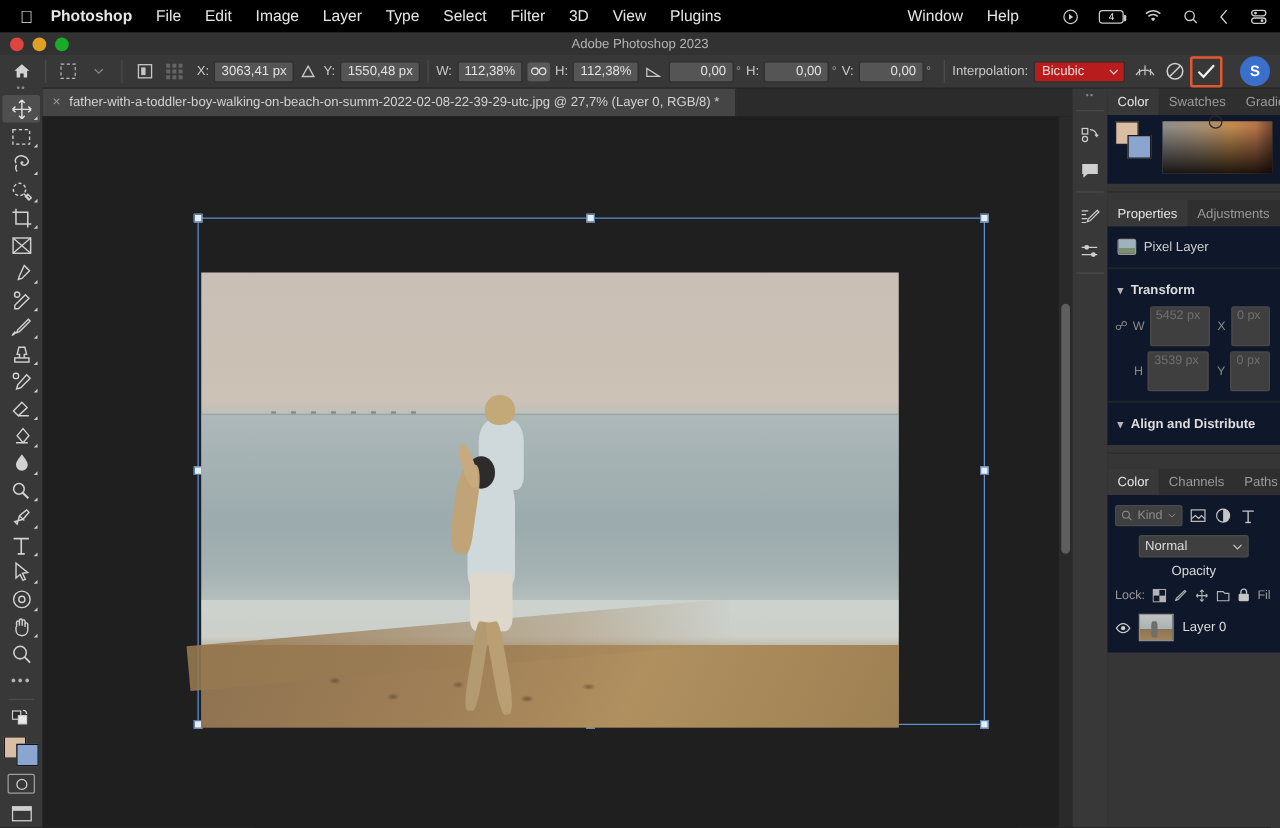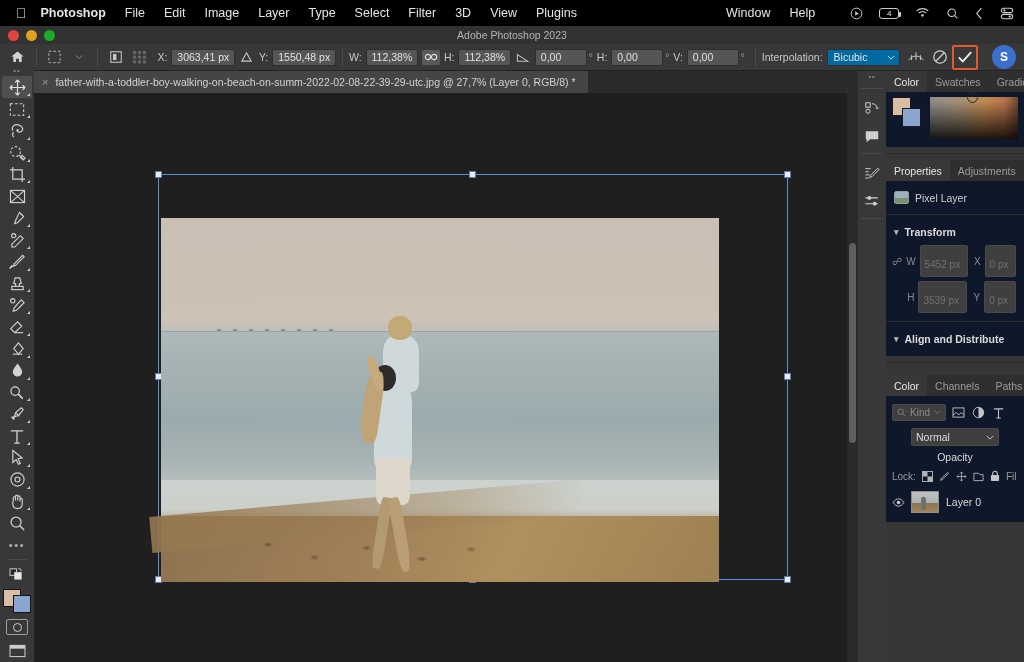--- a/index.html
+++ b/index.html
@@ -52,26 +52,26 @@
     width:24px;height:21px; display:flex;align-items:center;justify-content:center;
     color:#cfcfcf;
   }
   .sep { width:1px; height:18px; background:#4b4b4b; margin:0 6px; }
   .flbl { color:#c9c9c9; margin-right:4px; font-size:10.5px; white-space:nowrap; }
   .fld {
     background:#555555; border:1px solid #2e2e2e; border-radius:2px;
     height:17px; line-height:15px; color:#e2e2e2; font-size:10.5px;
     padding:0 5px; min-width:58px; text-align:left; white-space:nowrap;
   }
-  .fld.sm{ min-width:52px; }
+  .fld.sm{ min-width:52px;text-align:right; }
   .unit{ color:#9a9a9a; margin:0 4px 0 2px; font-size:10px;}
   .linkchain{ width:18px;height:15px;background:#5a5a5a;border-radius:2px;
     display:flex;align-items:center;justify-content:center;color:#ddd;font-size:9px;margin:0 4px;}
   .selbox{
-    background:#0369a1; border:1px solid #2e2e2e; border-radius:2px; height:17px;
+    background:#b91c1c; border:1px solid #2e2e2e; border-radius:2px; height:17px;
     display:flex;align-items:center; padding:0 4px 0 6px; color:#e2e2e2; font-size:10.5px; gap:20px;
   }
   .commit-wrap{ padding:2px; border:2px solid #e2582f; border-radius:2px; display:flex; }
   .ospacer{ flex:1; }
   .avatar{
     width:24px;height:24px;border-radius:50%;background:#3a6fcb;color:#fff;
     display:flex;align-items:center;justify-content:center;font-size:12px;font-weight:bold;
     margin-right:2px; overflow:hidden;
   }
 
@@ -201,21 +201,21 @@
   .prow{ display:flex; align-items:center; padding:4px 8px; gap:6px; color:#cfcfcf; font-size:10.5px;}
   .thumbico{ width:15px;height:13px;border:1px solid #9a9a9a;border-radius:2px;
     background:linear-gradient(to bottom,#9db2bb 55%,#7c8f6f 55%); }
   .sectionhdr{ display:flex;align-items:center;gap:6px; padding:5px 8px; color:#dcdcdc;
     font-size:10.5px; font-weight:bold;}
   .chev{ font-size:9px; color:#b5b5b5; }
   .xfrow{ display:flex; align-items:center; gap:4px; padding:2px 8px 2px 6px; }
   .chain{ width:11px; color:#8b8b8b; text-align:center; font-size:10px; }
   .xlab{ color:#8a8a8a; width:11px; font-size:10px; text-align:right; }
   .xfld{ background:#3f3f3f; border:1px solid #4a4a4a; border-radius:2px; height:32px;
-    line-height:14px; color:#707070; font-size:10px; padding:12px 4px; width:56px; }
+    line-height:14px; color:#707070; font-size:10px; padding:0 4px; width:56px; }
   .xfld.s{ width:36px; }
   .pdiv{ height:1px; background:#2b2b2b; margin:6px 0; }
 
   .filterrow{ display:flex;align-items:center; gap:5px; padding:4px 6px; }
   .kindbox{ background:#3f3f3f;border:1px solid #4a4a4a;border-radius:2px;height:17px;
     display:flex;align-items:center;gap:4px;padding:0 4px; color:#8d8d8d; font-size:10px; width:54px;}
   .fico{ width:15px;height:15px;display:flex;align-items:center;justify-content:center;color:#c5c5c5;}
   .blendrow{ display:flex;align-items:center;gap:5px; padding:3px 6px;flex-direction:column; }
   .blendsel{ background:#3f3f3f;border:1px solid #4a4a4a;border-radius:2px;height:18px;
     display:flex;align-items:center;justify-content:space-between;padding:0 4px;

